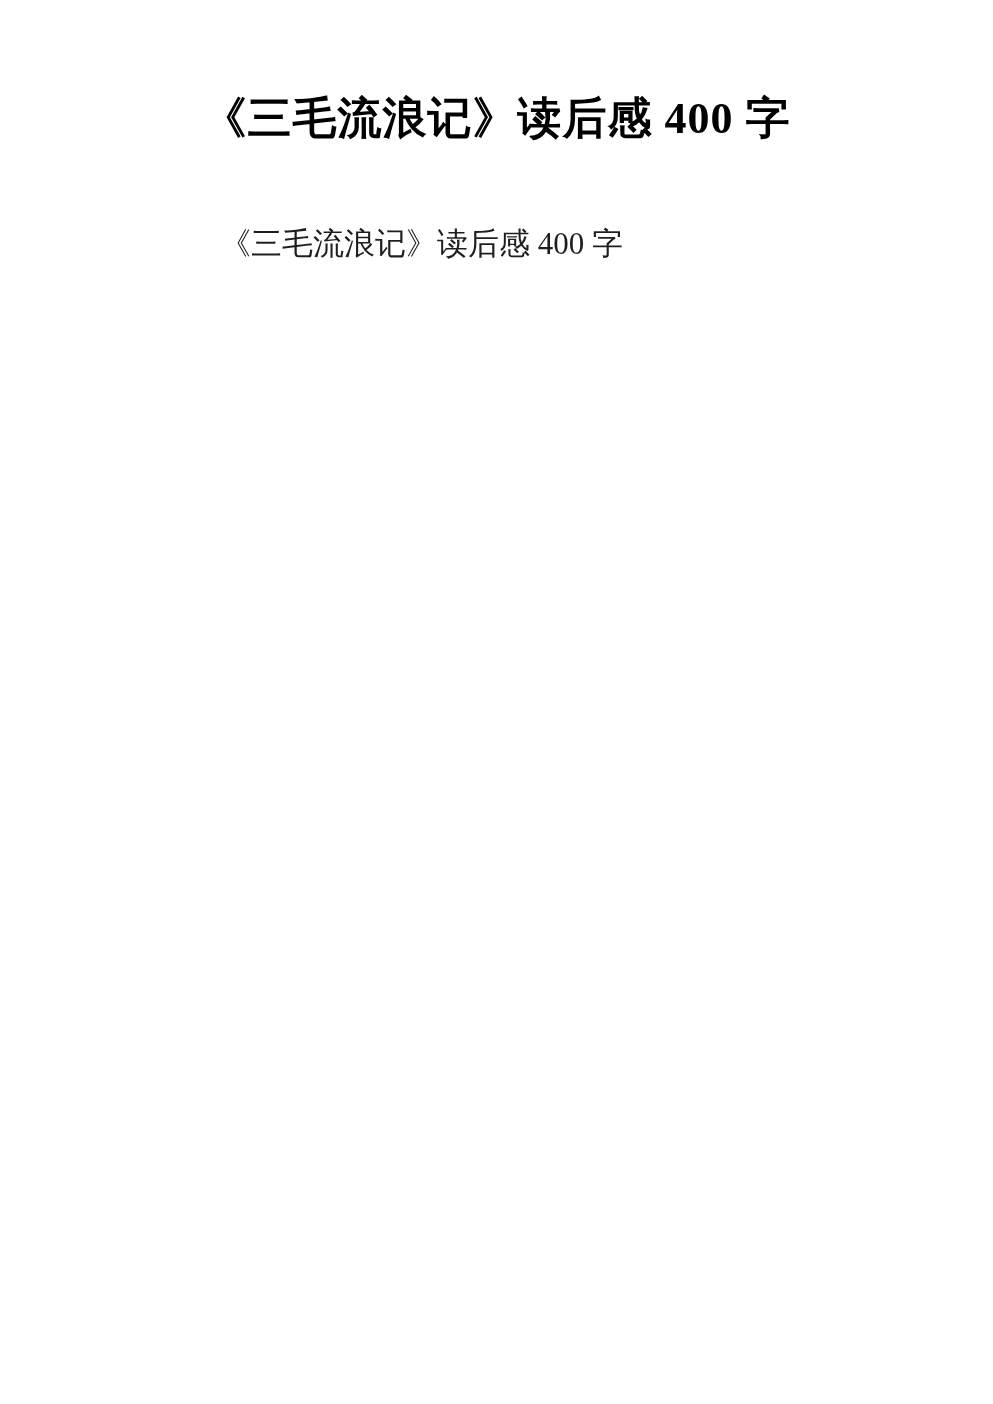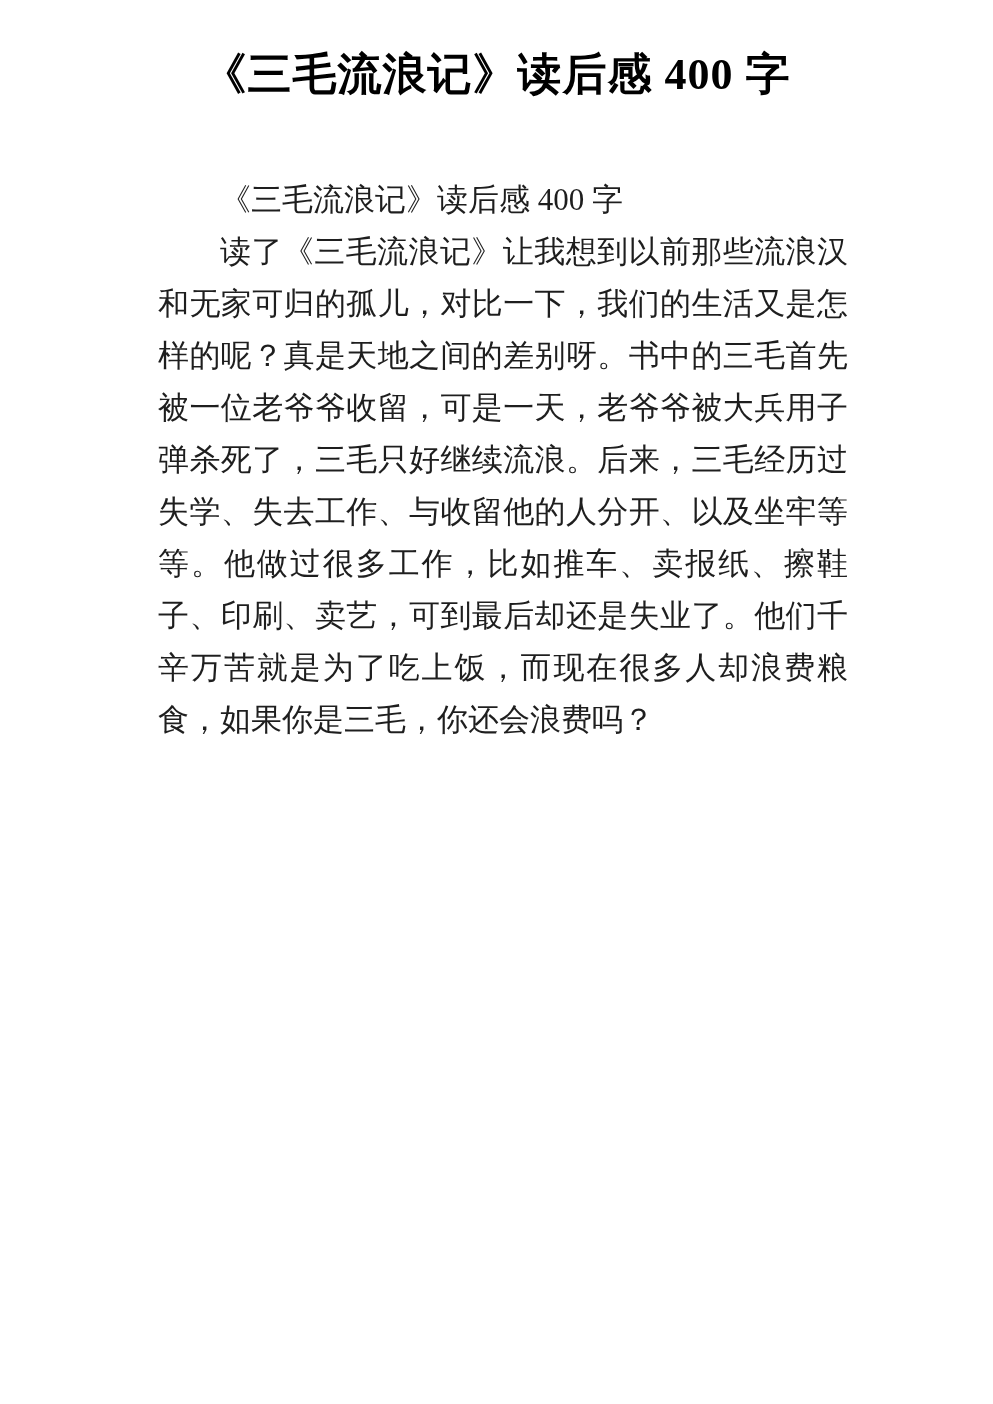--- a/index.html
+++ b/index.html
@@ -12,21 +12,21 @@
     height: 1404px;
     overflow: hidden;
     font-family: "Liberation Serif", "DejaVu Serif", serif;
   }
   .page {
     position: relative;
     width: 993px;
     height: 1404px;
     background: #ffffff;
     box-sizing: border-box;
-    padding-top: 50px;
+    padding-top: 94px;
   }
   .doc-title {
     margin: 0;
     text-align: center;
     font-size: 44px;
     line-height: 50px;
     font-weight: 700;
     color: #000000;
     letter-spacing: 1px;
     font-family: "Liberation Serif", "DejaVu Serif", serif;
@@ -47,16 +47,15 @@
 </style>
 </head>
 <body>
 
 <div class="page">
 
   <h1 class="doc-title">《三毛流浪记》读后感 400 字</h1>
 
   <div class="doc-body">
     <p>《三毛流浪记》读后感 400 字</p>
-    <p>读了《三毛流浪记》让我想到以前那些流浪汉和无家可归的孤儿，对比一下，我们的生活又是怎样的呢？真是天地之间的差别呀。书中的三毛首先被一位老爷爷收留，可是一天，老爷爷被大兵用子弹杀死了，三毛只好继续流浪。后来，三毛经历过失学、失去工作、与收留他的人分开、以及坐牢等等。他做过很多工作，比如推车、卖报纸、擦鞋子、印刷、卖艺，可到最后却还是失业了。他们千辛万苦就是为了吃上饭，而现在很多人却浪费粮食，如果你是三毛，你还会浪费吗？</p>
   </div>
 
 </div>
 
 </body></html>

